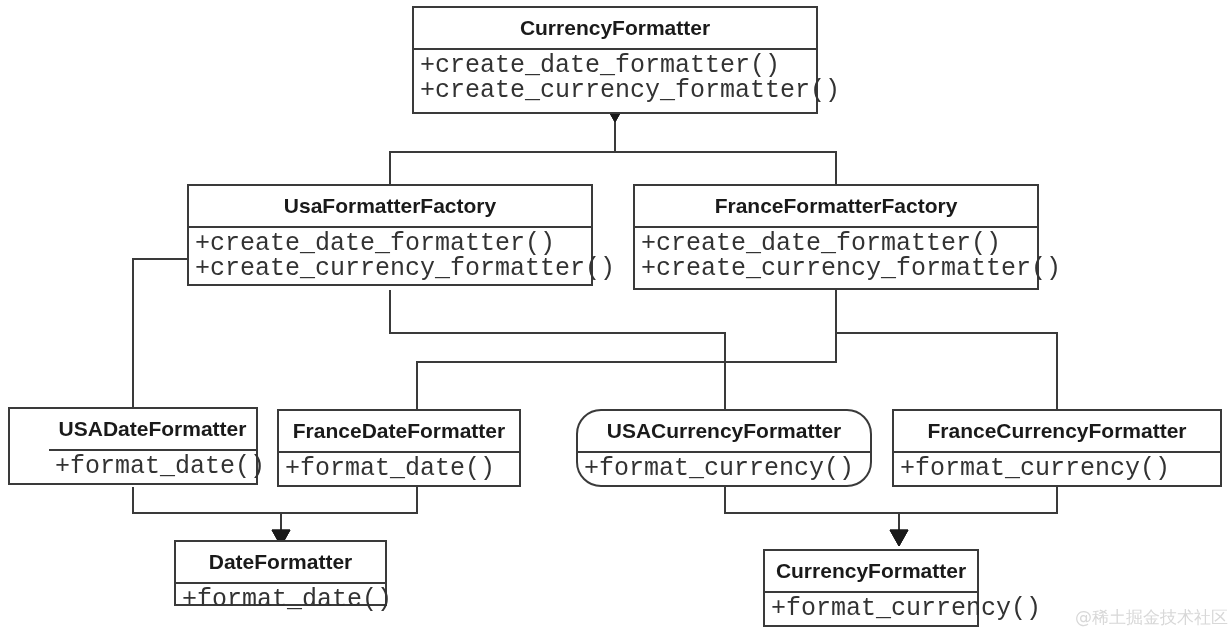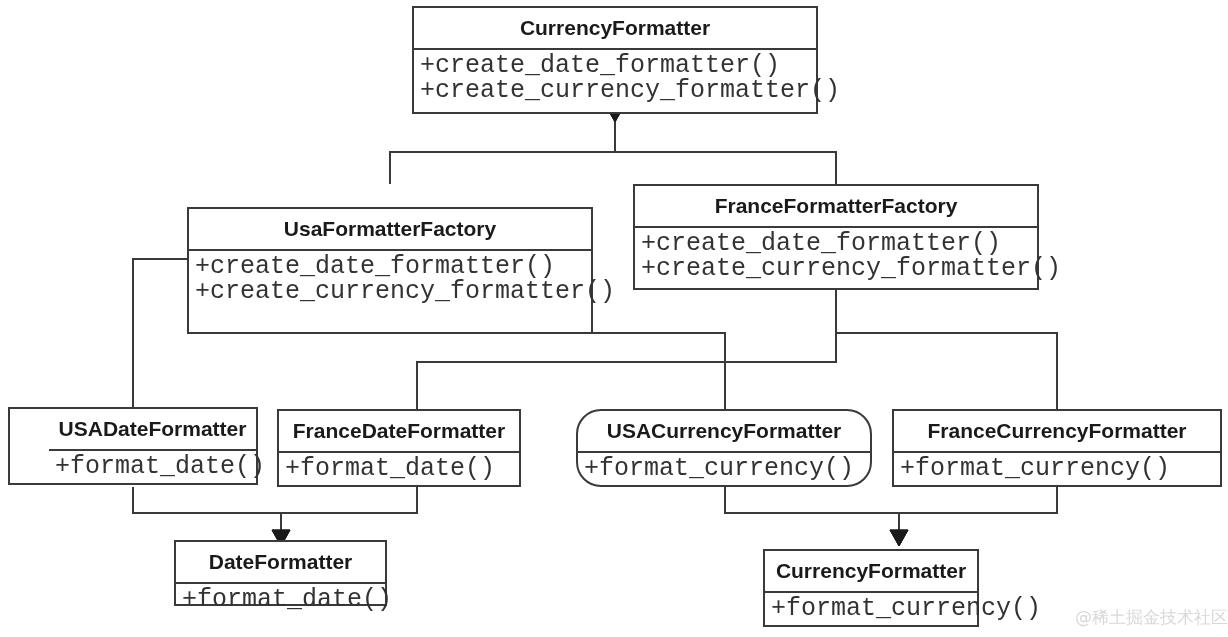--- a/index.html
+++ b/index.html
@@ -92,21 +92,21 @@
     </svg>
 
   <div id="class-layer">
       <div class="uml-class" style="left: 412px; top: 6px; width: 406px; height: 108px;">
         <div class="uml-title">CurrencyFormatter</div>
         <div class="uml-members">
           <div class="uml-member">+create_date_formatter()</div>
           <div class="uml-member">+create_currency_formatter()</div>
         </div>
       </div>
-      <div class="uml-class" style="left: 187px; top: 184px; width: 406px; height: 127px; margin-top: 23px;">
+      <div class="uml-class" style="left: 187px; top: 184px; width: 406px; height: 102px;">
         <div class="uml-title">UsaFormatterFactory</div>
         <div class="uml-members">
           <div class="uml-member">+create_date_formatter()</div>
           <div class="uml-member">+create_currency_formatter()</div>
         </div>
       </div>
       <div class="uml-class" style="left: 633px; top: 184px; width: 406px; height: 106px;">
         <div class="uml-title">FranceFormatterFactory</div>
         <div class="uml-members">
           <div class="uml-member">+create_date_formatter()</div>

